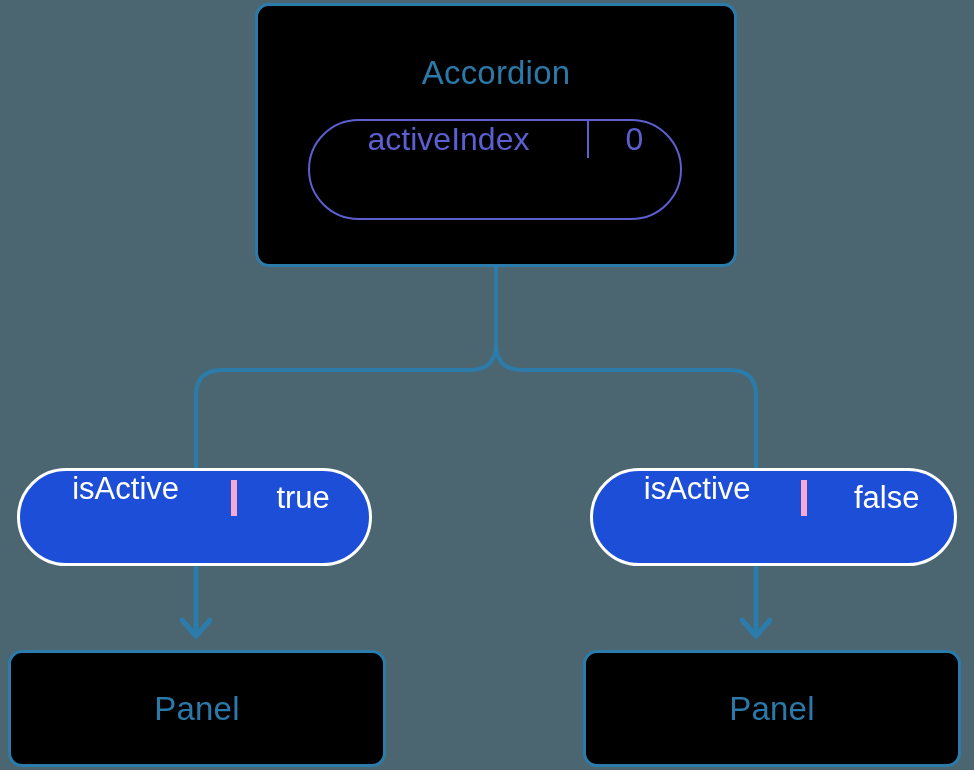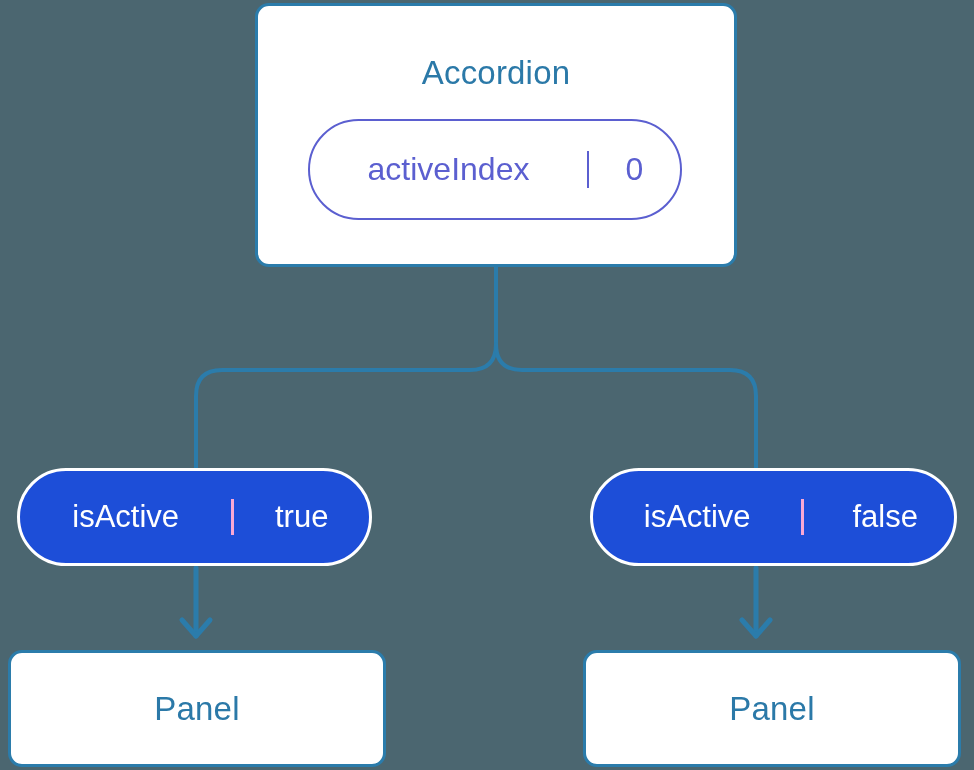--- a/index.html
+++ b/index.html
@@ -25,21 +25,21 @@
     left: 0;
     top: 0;
     width: 974px;
     height: 770px;
     pointer-events: none;
   }
 
   
   .card {
     position: absolute;
-    background: #ffffff;
+    background: #000000;
     border: 3px solid #2b7cab;
     border-radius: 14px;
     box-sizing: border-box;
     display: flex;
     flex-direction: column;
     align-items: center;
   }
 
   
   #accordion-card {
@@ -58,21 +58,21 @@
   }
   #accordion-card .card-title {
     margin-top: 50px;
   }
 
   
   .pill {
     position: absolute;
     box-sizing: border-box;
     display: flex;
-    align-items: center;
+    align-items: flex-start;
     border-radius: 999px;
     overflow: hidden;
   }
   .pill .pill-key,
   .pill .pill-val {
     display: flex;
     align-items: center;
     justify-content: center;
     box-sizing: border-box;
     white-space: nowrap;
@@ -94,21 +94,22 @@
   
   .pill.filled {
     border: 3px solid #ffffff;
     background: #1d4ed8;
   }
   .pill.filled .pill-key,
   .pill.filled .pill-val {
     color: #ffffff;
   }
   .pill.filled .pill-val {
-    border-left: 3px solid #f9a8d4;
+    border-left: 6px solid #f9a8d4;
+    margin-top: 9px;
   }
 
   #active-index-pill {
     left: 308px;
     top: 119px;
     width: 374px;
     height: 101px;
     font-size: 32px;
   }
   #active-index-pill .pill-key { width: 280px; }

